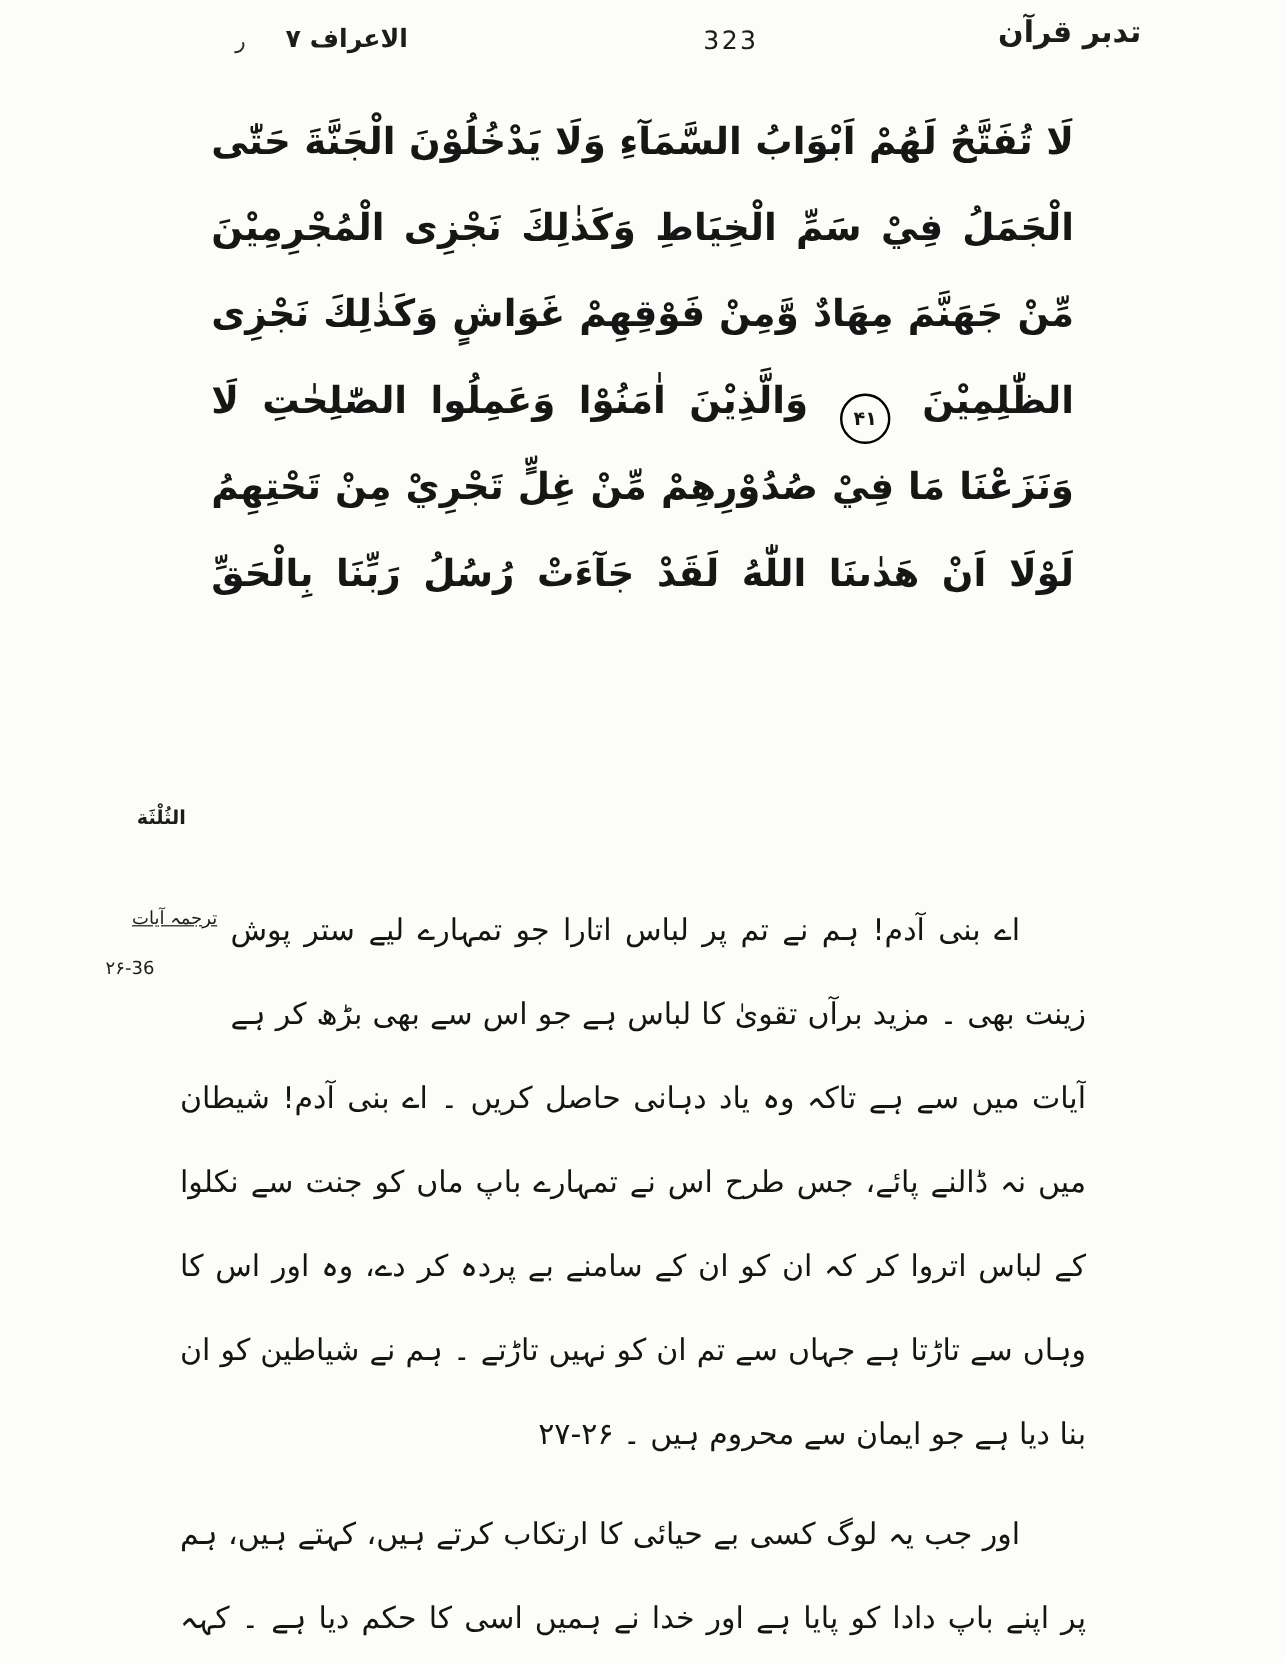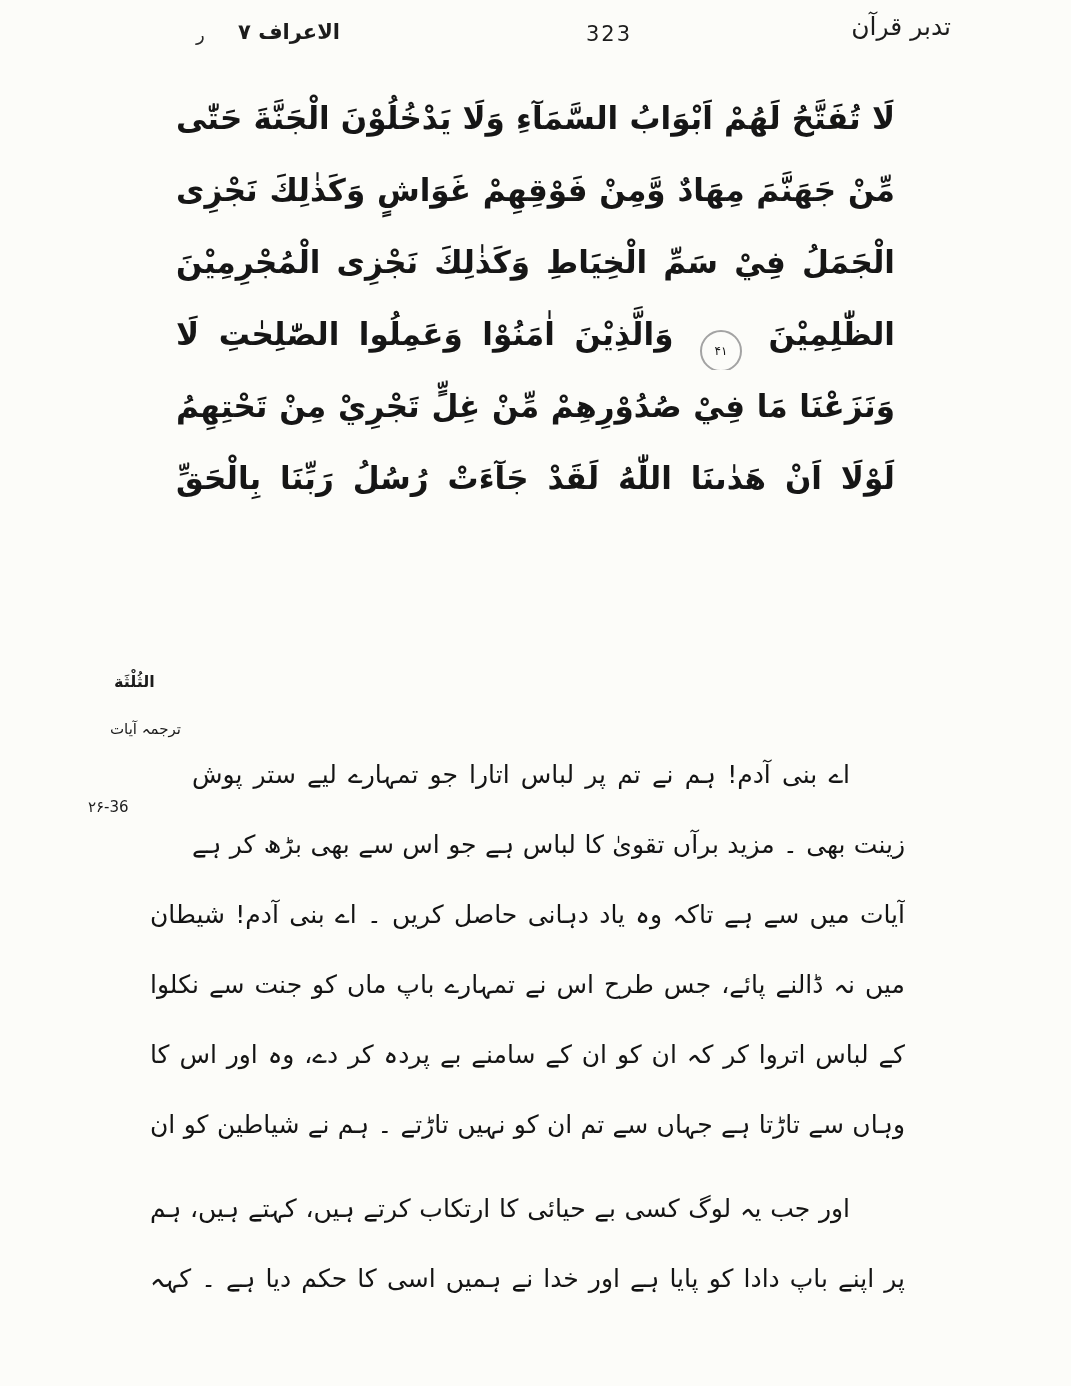--- a/index.html
+++ b/index.html
@@ -10,21 +10,21 @@
     color:#1c1c1c;
     overflow:hidden;
   }
   .page{
     position:relative;width:1071px;height:1386px;
     background:#fcfcf9;direction:rtl;
   }
   
   .book-title{
     position:absolute;top:12px;right:120px;
-    font-size:25px;font-weight:normal;white-space:nowrap;text-align:right;
+    font-size:25px;font-weight:bold;white-space:nowrap;text-align:right;
   }
   .page-number{
     position:absolute;top:22px;left:586px;
     font-size:21px;letter-spacing:2px;
   }
   .surah-heading{
     position:absolute;top:20px;left:238px;
     font-size:21px;font-weight:bold;white-space:nowrap;
   }
   .stray-mark{
@@ -43,33 +43,33 @@
     white-space:normal;overflow:hidden;
     color:#161616;
   }
   .q-line.end{
     text-align:left;text-align-last:left;
     padding-left:48px;
   }
   .ayah-medallion{
     display:inline-flex;align-items:center;justify-content:center;
     width:38px;height:38px;
-    border:2px solid #a3a3a3;border-radius:50%;
-    font-size:12px;font-weight:normal;line-height:1;
+    border:2px solid #000000;border-radius:50%;
+    font-size:16px;font-weight:bold;line-height:1;
     vertical-align:-10px;margin:0 7px;
     letter-spacing:0;
   }
   
   .hizb-marker{
     position:absolute;top:672px;left:114px;
     font-size:16px;font-weight:bold;white-space:nowrap;
   }
   .trans-label{
-    position:absolute;top:720px;left:110px;
-    font-size:15px;white-space:nowrap;
+    position:absolute;top:756px;left:110px;
+    font-size:15px;white-space:nowrap;text-decoration:underline;
   }
   .trans-range{
     position:absolute;top:798px;left:88px;
     font-size:15px;direction:rtl;white-space:nowrap;
   }
   
   .urdu{
     position:absolute;top:740px;right:166px;left:150px;
   }
   .u-line{
@@ -93,37 +93,38 @@
   <div class="book-title" lang="ur">تدبر قرآن</div>
 
   <div class="page-number">323</div>
 
   <div class="surah-heading" lang="ar">الاعراف ۷</div>
 
   <div class="stray-mark">ر</div>
 
   <div class="quran" lang="ar">
       <div class="q-line"><span>لَا تُفَتَّحُ لَهُمْ اَبْوَابُ السَّمَآءِ وَلَا يَدْخُلُوْنَ الْجَنَّةَ حَتّٰى يَلِجَ</span></div>
+      <div class="q-line"><span>الْجَمَلُ فِيْ سَمِّ الْخِيَاطِ وَكَذٰلِكَ نَجْزِى الْمُجْرِمِيْنَ</span>  </div>
       <div class="q-line"><span>مِّنْ جَهَنَّمَ مِهَادٌ وَّمِنْ فَوْقِهِمْ غَوَاشٍ وَكَذٰلِكَ نَجْزِى</span></div>
-      <div class="q-line"><span>الْجَمَلُ فِيْ سَمِّ الْخِيَاطِ وَكَذٰلِكَ نَجْزِى الْمُجْرِمِيْنَ</span>  </div>
       <div class="q-line"><span>الظّٰلِمِيْنَ</span> <span class="ayah-medallion">۴۱</span> <span>وَالَّذِيْنَ اٰمَنُوْا وَعَمِلُوا الصّٰلِحٰتِ لَا نُكَلِّفُ نَفْسًا</span></div>
       <div class="q-line"><span>وَنَزَعْنَا مَا فِيْ صُدُوْرِهِمْ مِّنْ غِلٍّ تَجْرِيْ مِنْ تَحْتِهِمُ الْاَنْهٰرُ</span></div>
       <div class="q-line"><span>لَوْلَا اَنْ هَدٰىنَا اللّٰهُ لَقَدْ جَآءَتْ رُسُلُ رَبِّنَا بِالْحَقِّ وَنُوْدُوْا اَنْ</span></div>
     </div>
 
   <div class="hizb-marker" lang="ar">الثُلْثَة</div>
 
   <div class="trans-label" lang="ur">ترجمہ آیات</div>
 
   <div class="trans-range">۲۶-36</div>
 
   <div class="urdu" lang="ur">
       <div class="u-line indent narrow">اے بنی آدم! ہم نے تم پر لباس اتارا جو تمہارے لیے ستر پوش بھی ہے اور</div>
       <div class="u-line narrow">زینت بھی ۔ مزید برآں تقویٰ کا لباس ہے جو اس سے بھی بڑھ کر ہے ۔ یہ اللہ کی</div>
       <div class="u-line">آیات میں سے ہے تاکہ وہ یاد دہانی حاصل کریں ۔ اے بنی آدم! شیطان تمہیں فتنہ</div>
       <div class="u-line">میں نہ ڈالنے پائے، جس طرح اس نے تمہارے باپ ماں کو جنت سے نکلوا چھوڑا اُن</div>
       <div class="u-line">کے لباس اتروا کر کہ ان کو ان کے سامنے بے پردہ کر دے، وہ اور اس کا جتھہ تم کو</div>
       <div class="u-line">وہاں سے تاڑتا ہے جہاں سے تم ان کو نہیں تاڑتے ۔ ہم نے شیاطین کو ان لوگوں کا رفیق</div>
+      <div class="u-line para-end">بنا دیا ہے جو ایمان سے محروم ہیں ۔ ۲۶-۲۷</div>
       <div class="u-line indent gap-before">اور جب یہ لوگ کسی بے حیائی کا ارتکاب کرتے ہیں، کہتے ہیں، ہم نے تو اسی طریقے</div>
       <div class="u-line">پر اپنے باپ دادا کو پایا ہے اور خدا نے ہمیں اسی کا حکم دیا ہے ۔ کہہ دو، اللہ کبھی</div>
     </div>
 
 </div>
 
 </body></html>

